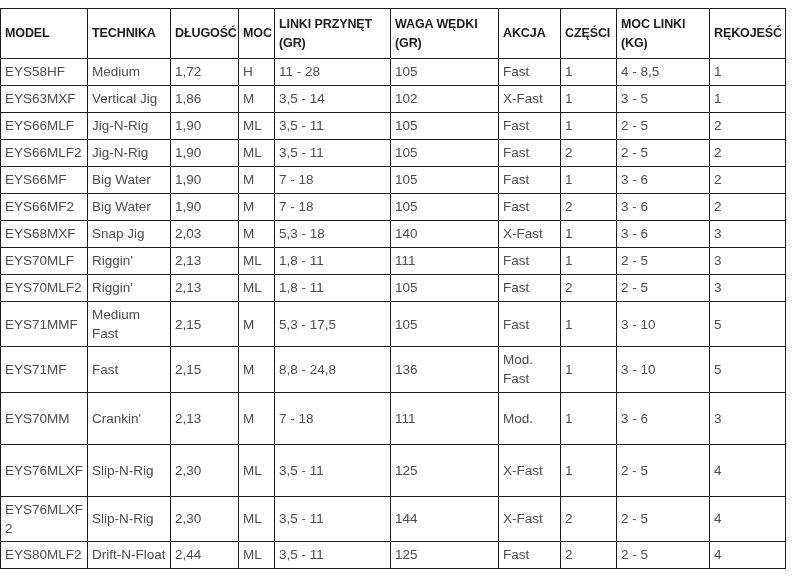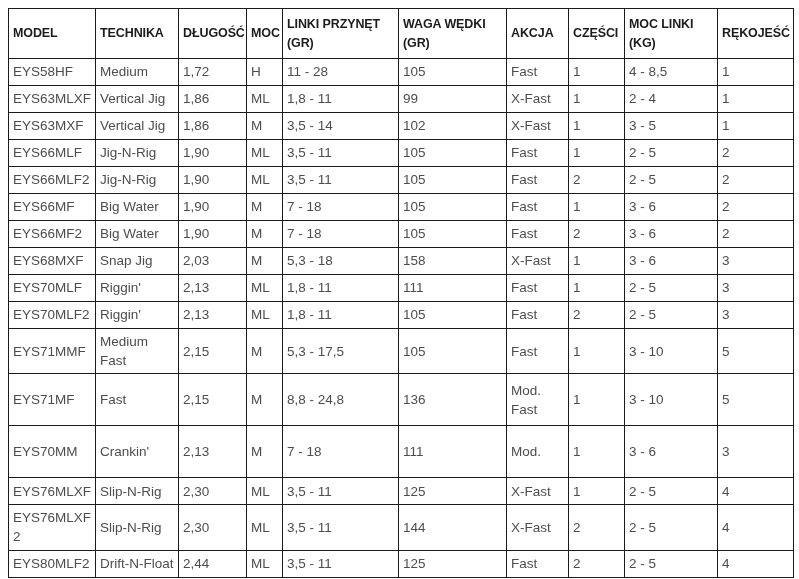--- a/index.html
+++ b/index.html
@@ -8,21 +8,21 @@
     background: #ffffff;
   }
   body {
     font-family: "Liberation Sans", sans-serif;
     -webkit-font-smoothing: antialiased;
   }
   .page {
     width: 799px;
     height: 579px;
     box-sizing: border-box;
-    padding: 8px 0 0 8px;
+    padding: 8px 0 0 0;
     background: #ffffff;
     overflow: hidden;
   }
   table.spec-table {
     border-collapse: collapse;
     table-layout: fixed;
     width: 785px;
     background: #ffffff;
   }
   .spec-table th,
@@ -98,32 +98,20 @@
           <td>1,72</td>
           <td>H</td>
           <td>11 - 28</td>
           <td>105</td>
           <td>Fast</td>
           <td>1</td>
           <td>4 - 8,5</td>
           <td>1</td>
         </tr>
         <tr>
-          <td>EYS63MLXF</td>
-          <td>Vertical Jig</td>
-          <td>1,86</td>
-          <td>ML</td>
-          <td>1,8 - 11</td>
-          <td>99</td>
-          <td>X-Fast</td>
-          <td>1</td>
-          <td>2 - 4</td>
-          <td>1</td>
-        </tr>
-        <tr>
           <td>EYS63MXF</td>
           <td>Vertical Jig</td>
           <td>1,86</td>
           <td>M</td>
           <td>3,5 - 14</td>
           <td>102</td>
           <td>X-Fast</td>
           <td>1</td>
           <td>3 - 5</td>
           <td>1</td>
@@ -175,21 +163,21 @@
           <td>2</td>
           <td>3 - 6</td>
           <td>2</td>
         </tr>
         <tr>
           <td>EYS68MXF</td>
           <td>Snap Jig</td>
           <td>2,03</td>
           <td>M</td>
           <td>5,3 - 18</td>
-          <td>158</td>
+          <td>140</td>
           <td>X-Fast</td>
           <td>1</td>
           <td>3 - 6</td>
           <td>3</td>
         </tr>
         <tr>
           <td>EYS70MLF</td>
           <td>Riggin'</td>
           <td>2,13</td>
           <td>ML</td>

